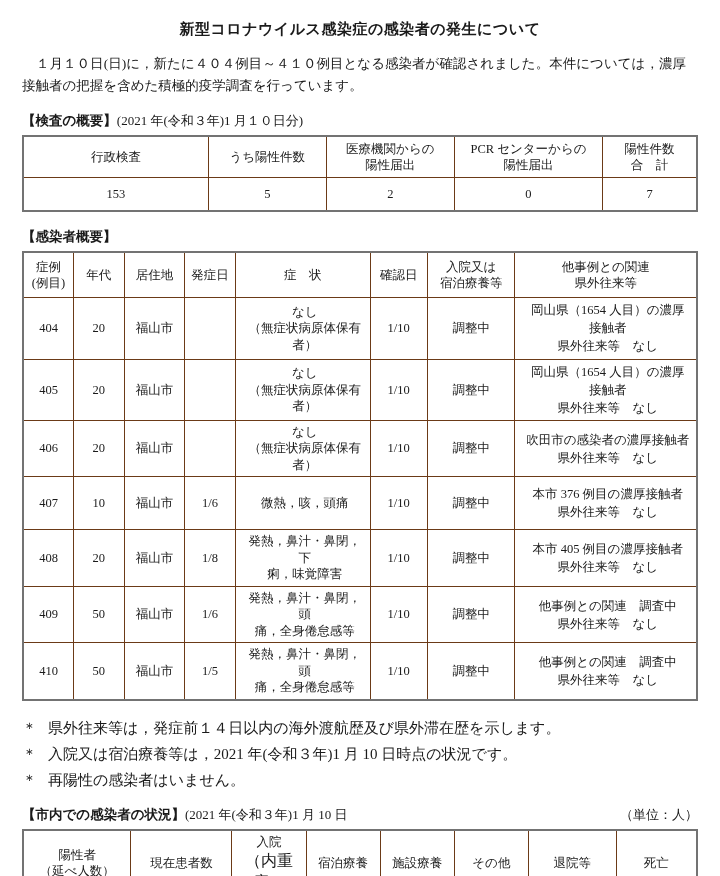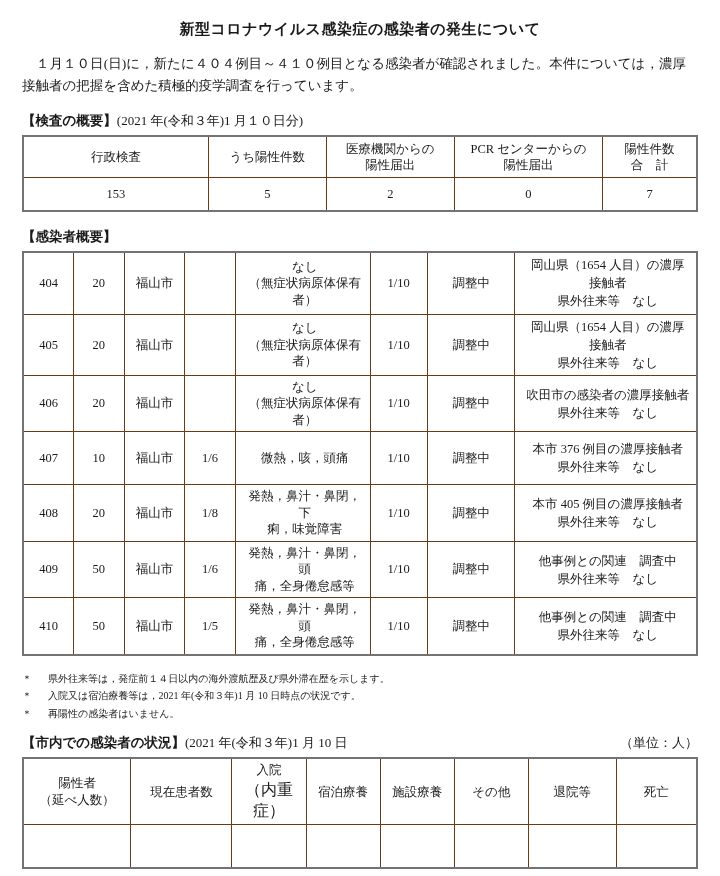--- a/index.html
+++ b/index.html
@@ -84,21 +84,21 @@
     padding-left: 8px;
   }
   .cases-table td.symptom {
     text-align: center;
   }
   .cases-table td.relation {
     line-height: 1.45;
   }
   .notes {
     margin: 14px 0 12px 0;
-    font-size: 10px;
+    font-size: 15px;
     line-height: 1.75;
   }
   .notes .row { display: block; }
   .notes .star { display: inline-block; width: 26px; }
   .status-head-wrap {
     display: flex;
     justify-content: space-between;
     align-items: flex-end;
     margin-bottom: 5px;
   }
@@ -176,20 +176,39 @@
       <col style="width:7.5%">
         <col style="width:7.5%">
         <col style="width:9%">
         <col style="width:7.5%">
       <col style="width:20%">
         <col style="width:8.5%">
         <col style="width:13%">
         <col style="width:27%">
     </colgroup>
     <tbody>
+        <tr>
+      <th class="two-line">
+        <div>症例</div>
+        <div>(例目)</div>
+      </th>
+      <th>年代</th>
+      <th>居住地</th>
+      <th>発症日</th>
+      <th>症　状</th>
+      <th>確認日</th>
+      <th class="two-line">
+        <div>入院又は</div>
+        <div>宿泊療養等</div>
+      </th>
+      <th class="two-line">
+        <div>他事例との関連</div>
+        <div>県外往来等</div>
+      </th>
+    </tr>
 
     <tr>
       <td>404</td>
       <td>20</td>
       <td>福山市</td>
       <td></td>
       <td class="symptom">
         <div>なし</div>
         <div>（無症状病原体保有者）</div>
       </td>

